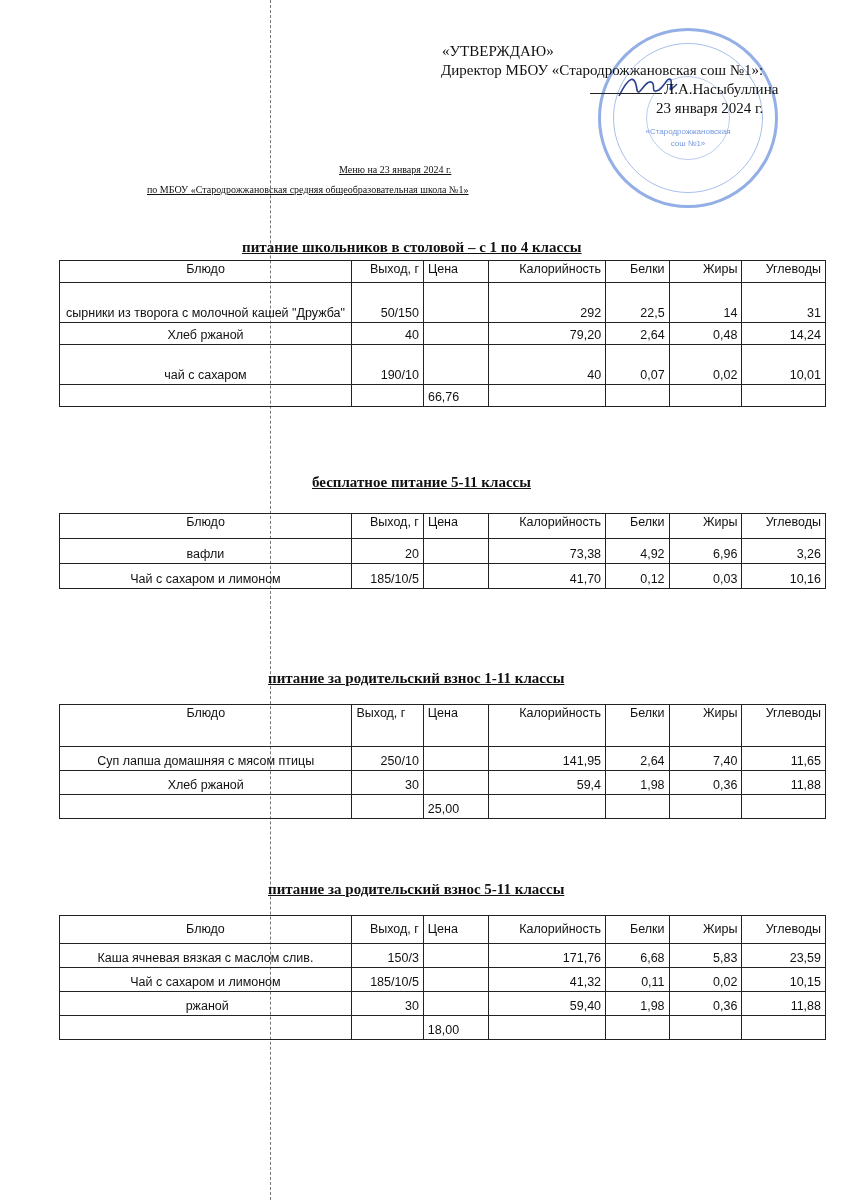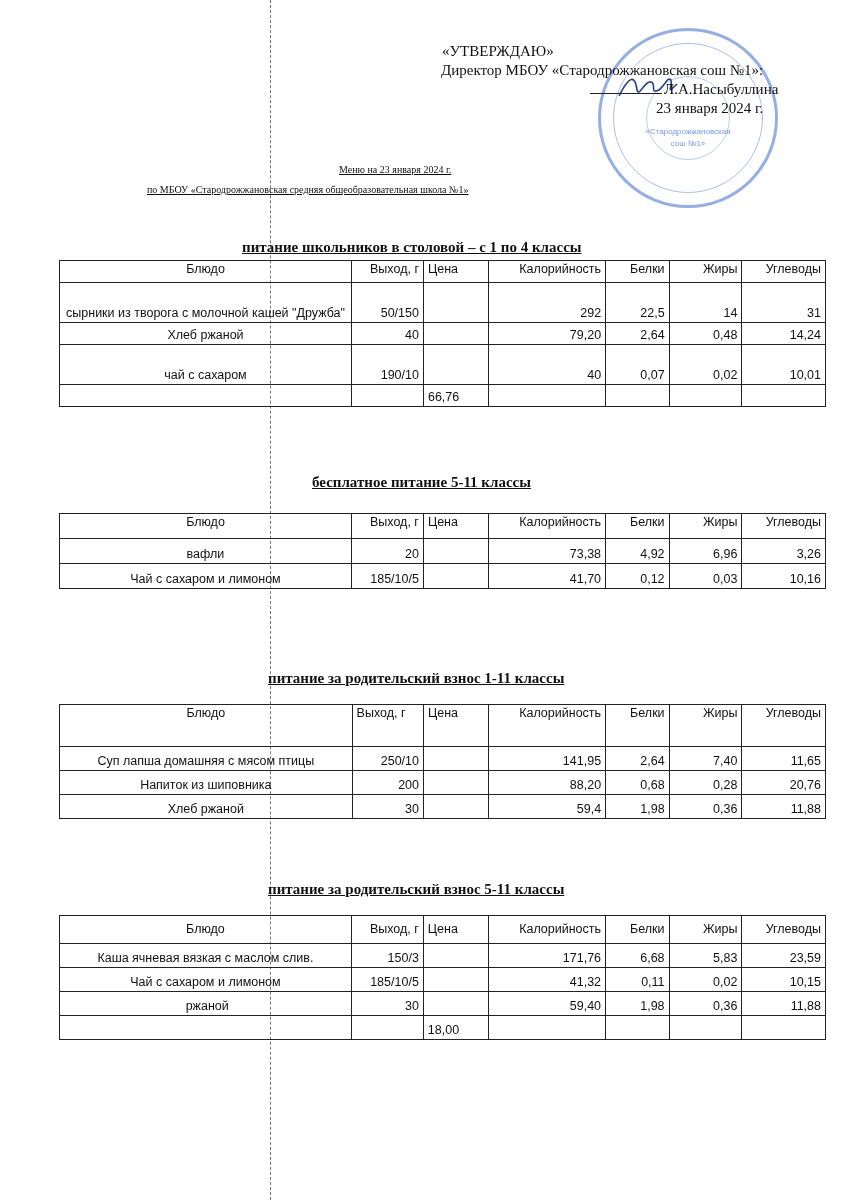--- a/index.html
+++ b/index.html
@@ -172,37 +172,37 @@
   <tr>
     <td class="name">Суп лапша домашняя с мясом птицы</td>
     <td>250/10</td>
     <td class="price"></td>
     <td>141,95</td>
     <td>2,64</td>
     <td>7,40</td>
     <td>11,65</td>
   </tr>
   <tr>
-    <td class="name">Напиток из шиповника</td>
-    <td>200</td>
-    <td class="price"></td>
-    <td>88,20</td>
-    <td>0,68</td>
-    <td>0,28</td>
-    <td>20,76</td>
-  </tr>
-  <tr>
     <td class="name">Хлеб ржаной</td>
     <td>30</td>
     <td class="price"></td>
     <td>59,4</td>
     <td>1,98</td>
     <td>0,36</td>
     <td>11,88</td>
   </tr>
+  <tr>
+    <td class="name"></td>
+    <td></td>
+    <td class="price">25,00</td>
+    <td></td>
+    <td></td>
+    <td></td>
+    <td></td>
+  </tr>
 </tbody>
   </table>
 
 <div class="section-heading h4">питание за родительский взнос 5-11 классы</div>
 <table class="menu t4">
   <tbody>
       <tr class="head">
     <td class="name c-name">Блюдо</td>
     <td class="c-out">Выход, г</td>
     <td class="price c-price">Цена</td>

